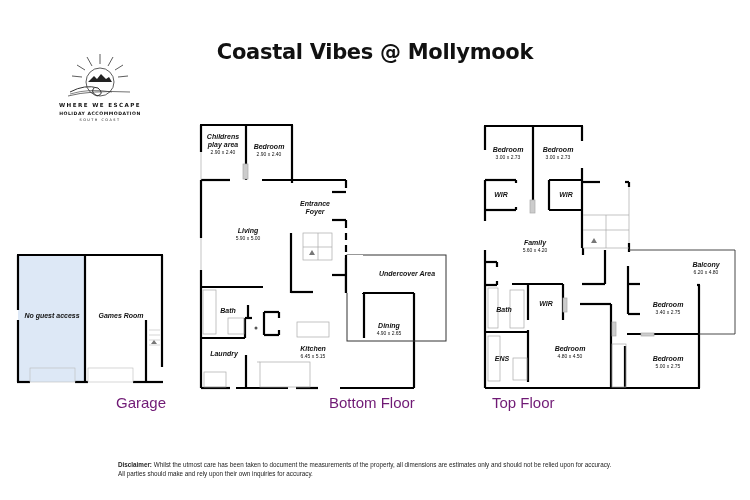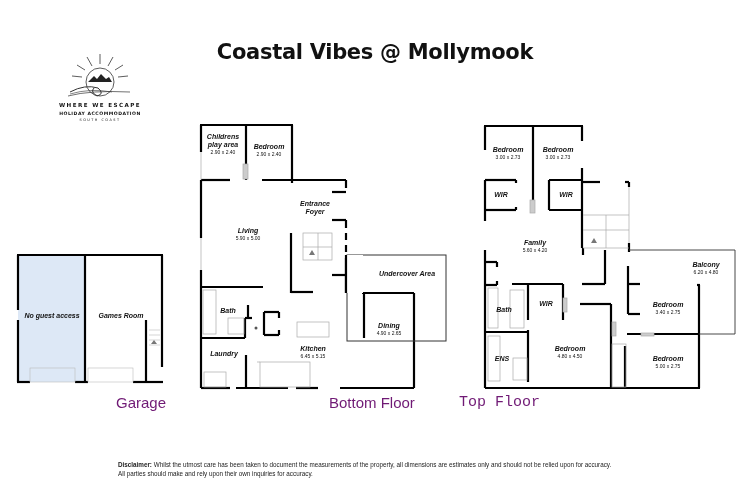--- a/index.html
+++ b/index.html
@@ -278,19 +278,19 @@
   <span>Bedroom</span>
   <span class="dim">4.80 x 4.50</span>
 </div>
 <div class="room" style="left:668px; top:355px;">
   <span>Bedroom</span>
   <span class="dim">5.00 x 2.75</span>
 </div>
 
 <div class="floor-label" style="left:116px; top:394px;">Garage</div>
 <div class="floor-label" style="left:329px; top:394px;">Bottom Floor</div>
-<div class="floor-label" style="left:459px; top:394px;font-family:Liberation Mono, monospace;">Top Floor</div>
+<div class="floor-label" style="left:492px; top:394px;">Top Floor</div>
 
 <div class="disclaimer">
   <b>Disclaimer:</b>
   <span>Whilst the utmost care has been taken to document the measurements of the property, all dimensions are estimates only and should not be relied upon for accuracy.</span><br>
   <span>All parties should make and rely upon their own inquiries for accuracy.</span>
 </div>
 
 </body></html>

